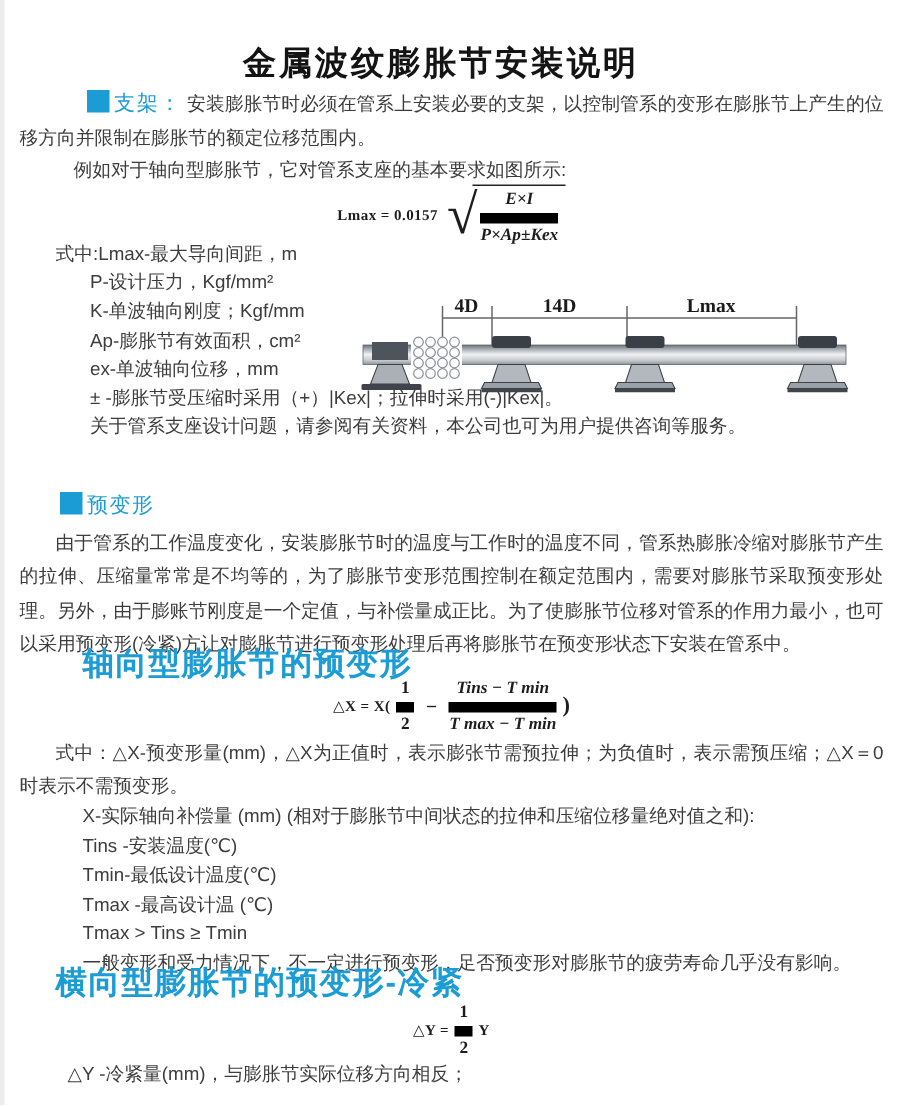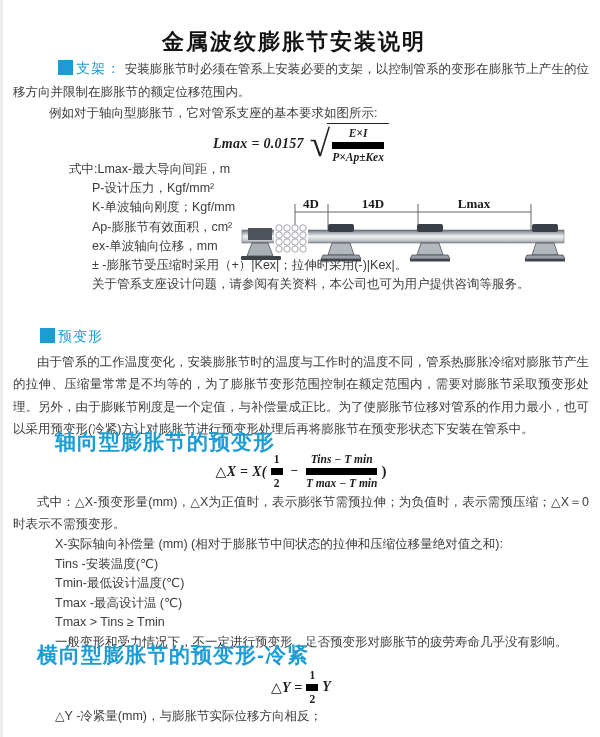--- a/index.html
+++ b/index.html
@@ -12,28 +12,28 @@
   .title{
     top:12px;left:0;width:588px;text-align:center;
     font-size:22px;font-weight:bold;color:#141414;letter-spacing:2px;
   }
   .body-txt{font-size:12.5px;line-height:22.5px;color:#3c3c3c;}
   .para{left:13px;width:576px;text-align:justify;}
   .sec-head{color:var(--accent,#1b9cd5);font-size:14px;letter-spacing:1px;white-space:nowrap;}
   .sq{display:inline-block;width:15px;height:15px;background:var(--accent,#1b9cd5);
       margin-right:3px;vertical-align:-2px;}
   .subhead{color:var(--accent,#1b9cd5);font-size:21px;font-weight:bold;letter-spacing:1px;white-space:nowrap;}
-  .def-line{font-size:12.5px;line-height:19.2px;white-space:nowrap;color:#3c3c3c;margin-left:32px;}
+  .def-line{font-size:12.5px;line-height:19.2px;white-space:nowrap;color:#3c3c3c;}
   .def-line.indent{padding-left:23px;}
   .ax-line{font-size:12.5px;line-height:19.5px;white-space:nowrap;color:#3c3c3c;}
 
   
   .formula{left:13px;width:576px;text-align:center;
     font-family:"Liberation Serif","DejaVu Serif",serif;color:#1d1d1d;font-weight:bold;}
-  .f-lhs{font-size:14px;letter-spacing:.3px;vertical-align:middle;font-style:italic;}
+  .f-lhs{font-size:10px;letter-spacing:.3px;vertical-align:middle;}
   .frac{display:inline-flex;flex-direction:column;vertical-align:middle;
         font-size:11.5px;line-height:1.3;text-align:center;}
   .frac .num{border-bottom:7px solid #000000;padding:0 3px 1px;}
   .frac .den{padding-top:1px;}
   .ital{font-style:italic;}
   .sqrt{display:inline-flex;align-items:center;margin-left:6px;vertical-align:middle;}
   .sqrt-sign{font-size:37px;font-weight:normal;line-height:.85;margin-right:-3px;}
   .sqrt-body{border-top:1.4px solid #222;padding:2px 5px 0;}
   .op{font-size:13px;margin:0 4px;vertical-align:middle;}
   .paren{font-size:15px;vertical-align:middle;}
@@ -188,14 +188,14 @@
 
   <div class="abs formula" style="top:668px;">
     <span class="f-lhs">△Y =</span>
     <span class="frac">
         <span class="num">1</span>
         <span class="den">2</span>
       </span>
     <span class="f-lhs">Y</span>
   </div>
 
-  <div class="abs body-txt" style="top:705px;left:55px;">△Y -冷紧量(mm)，与膨胀节实际位移方向相反；</div>
+  <div class="abs body-txt" style="top:705px;left:45px;">△Y -冷紧量(mm)，与膨胀节实际位移方向相反；</div>
 </div>
 
 </body></html>

